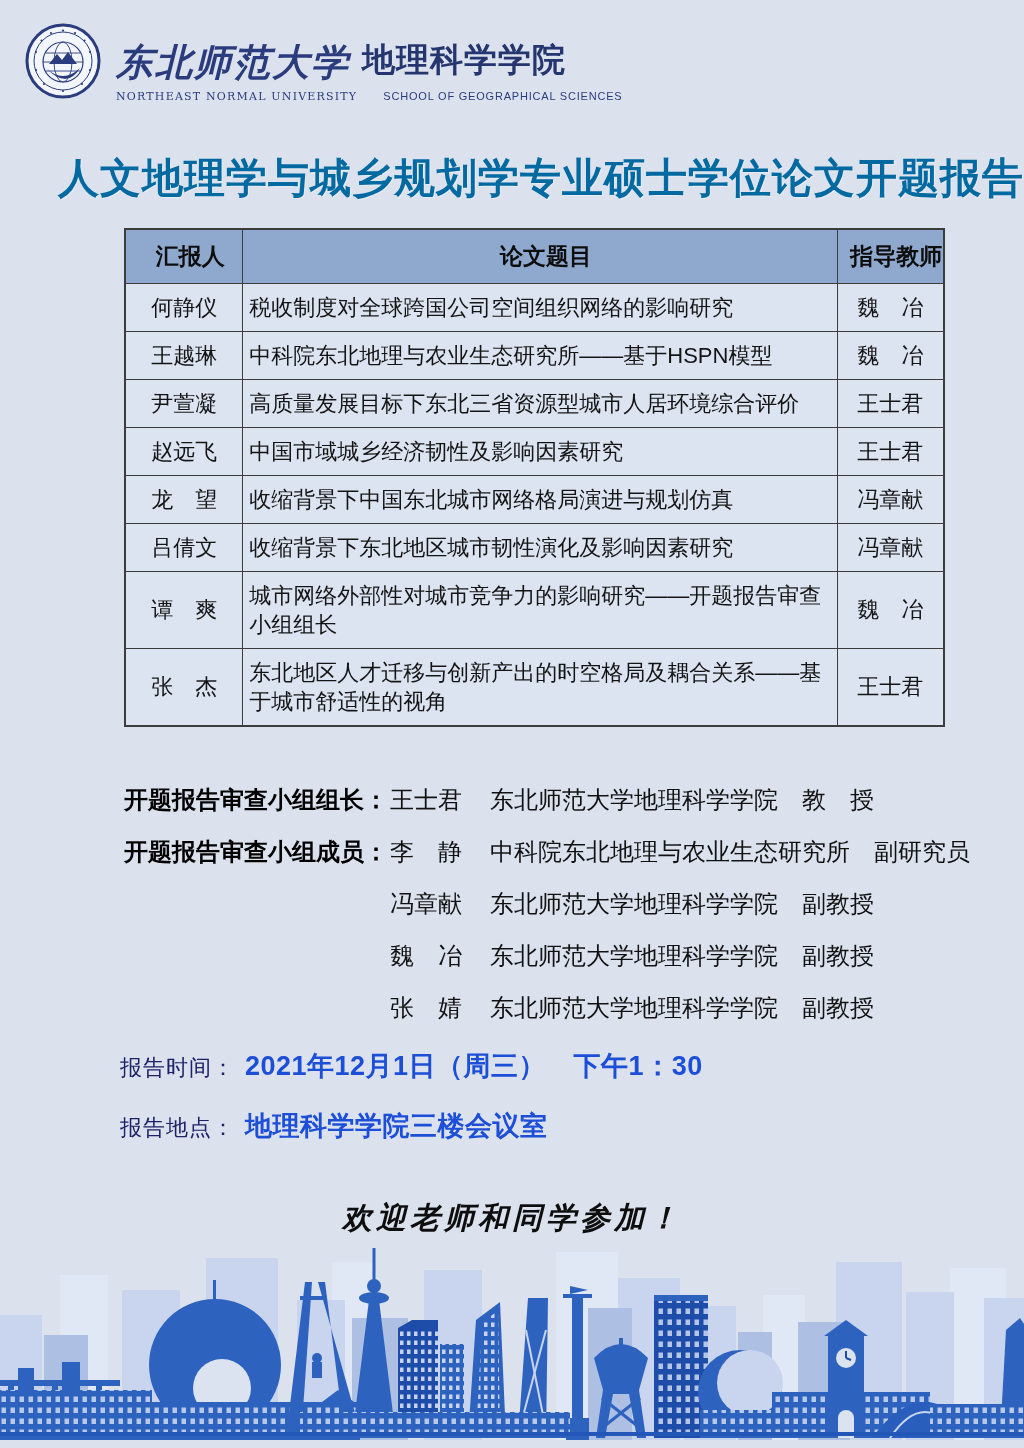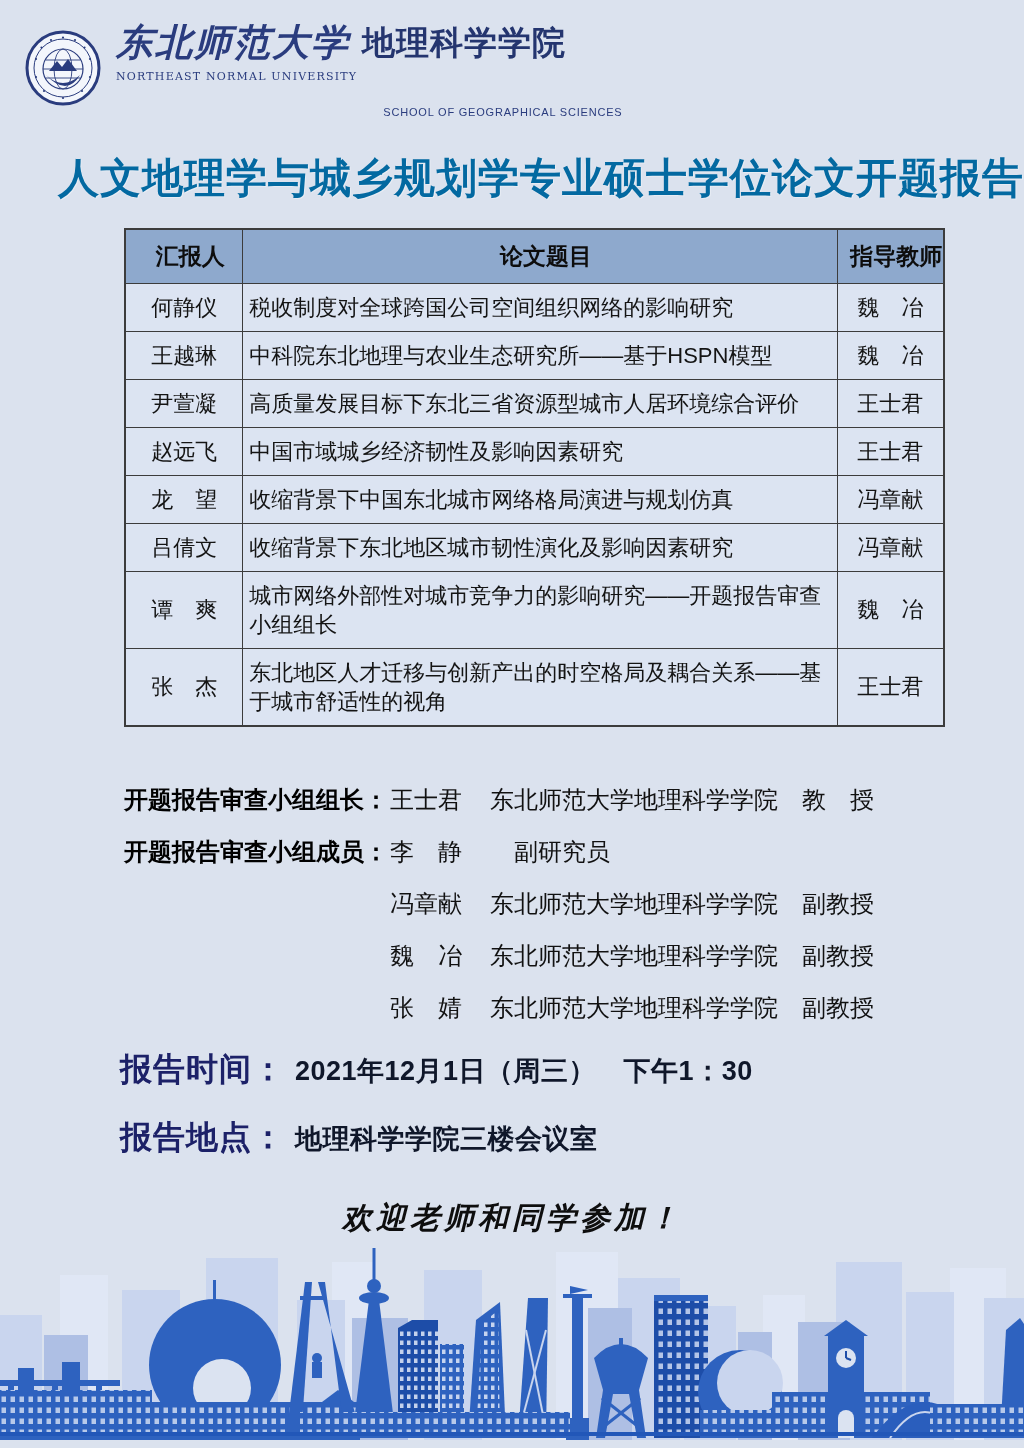--- a/index.html
+++ b/index.html
@@ -11,30 +11,30 @@
     background:#dbe2ee;
     overflow:hidden;
     font-family:"Liberation Sans", sans-serif;
     color:#111;
   }
 
   
   .header { position:absolute; left:24px; top:18px; display:flex; align-items:center; gap:14px; }
   .seal { width:78px; height:78px; }
   .namestack { display:flex; flex-direction:column; }
-  .cn-line { display:flex; align-items:center; gap:12px; }
+  .cn-line { display:flex; align-items:flex-start; gap:12px;margin-top:20px; }
   .univ-cn {
     font-family:"DejaVu Serif", serif;
     font-style:italic; font-weight:bold;
     font-size:37px; color:#2a3c7e; letter-spacing:2px;
   }
   .school-cn { font-size:33px; font-weight:bold; color:#24356f; letter-spacing:1px; }
   .en-line { display:flex; gap:26px; margin-top:2px; }
   .univ-en { font-family:"DejaVu Serif", serif; font-size:11px; color:#2a3c7e; letter-spacing:1.2px; }
-  .school-en { font-size:11px; color:#2a3c7e; letter-spacing:0.8px;margin-top:36px; }
+  .school-en { font-size:11px; color:#2a3c7e; letter-spacing:0.8px; }
 
   
   .main-title {
     position:absolute; left:0; top:130px; width:100%;
     text-align:right;
     font-size:41px; font-weight:800;
     color:#0369a1;
     letter-spacing:1px;
     text-shadow:1px 1px 0 rgba(255,255,255,0.35);
     margin-top:21px;
@@ -63,22 +63,22 @@
   .committee { position:absolute; left:124px; top:784px; width:860px; }
   .c-line { display:flex; align-items:baseline; font-size:24px; margin-bottom:20px; white-space:nowrap; }
   .c-label { font-weight:bold; color:#000; width:266px; flex:0 0 266px; }
   .c-name  { width:100px; flex:0 0 100px; }
   .c-aff   { }
   .c-title { margin-left:24px; }
 
   
   .schedule { position:absolute; left:120px; top:1048px; }
   .s-line { display:flex; align-items:baseline; margin-bottom:24px; }
-  .s-label { font-size:32px; font-weight:700; color:#1c2168; letter-spacing:1px; }
-  .s-value { font-size:27px; font-weight:700; color:#0f172a; margin-left:10px; letter-spacing:0.5px; }
+  .s-label { font-size:22px; font-weight:400; color:#1c2168; letter-spacing:1px; }
+  .s-value { font-size:27px; font-weight:700; color:#1d4ed8; margin-left:10px; letter-spacing:0.5px; }
 
   
   .welcome {
     position:absolute; left:0; top:1198px; width:100%;
     text-align:center;
     font-family:"DejaVu Serif", serif;
     font-style:italic; font-weight:600;
     font-size:30px; color:#0e0e0e;
     letter-spacing:4px;
   }
@@ -190,20 +190,21 @@
     <div class="c-line">
       <span class="c-label">开题报告审查小组组长：</span>
       <span class="c-name">王士君</span>
       <span class="c-aff">东北师范大学地理科学学院</span>
       <span class="c-title">教　授</span>
     </div>
     <div id="members-list">
         <div class="c-line">
           <span class="c-label">开题报告审查小组成员：</span>
           <span class="c-name">李　静</span>
+          <span class="c-aff">中科院东北地理与农业生态研究所</span>
           <span class="c-title">副研究员</span>
         </div>
         <div class="c-line">
           <span class="c-label"></span>
           <span class="c-name">冯章献</span>
           <span class="c-aff">东北师范大学地理科学学院</span>
           <span class="c-title">副教授</span>
         </div>
         <div class="c-line">
           <span class="c-label"></span>

